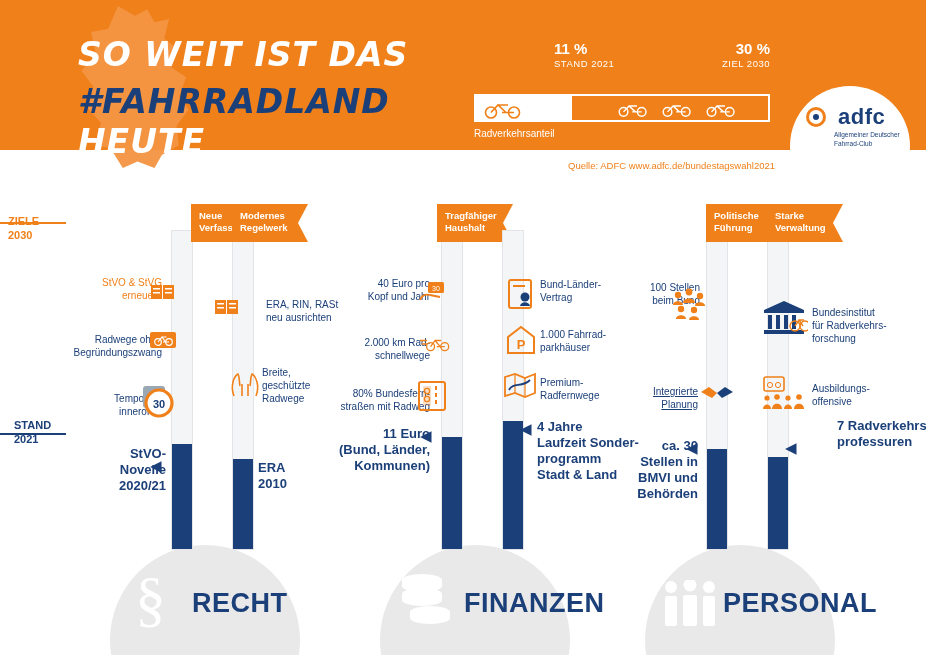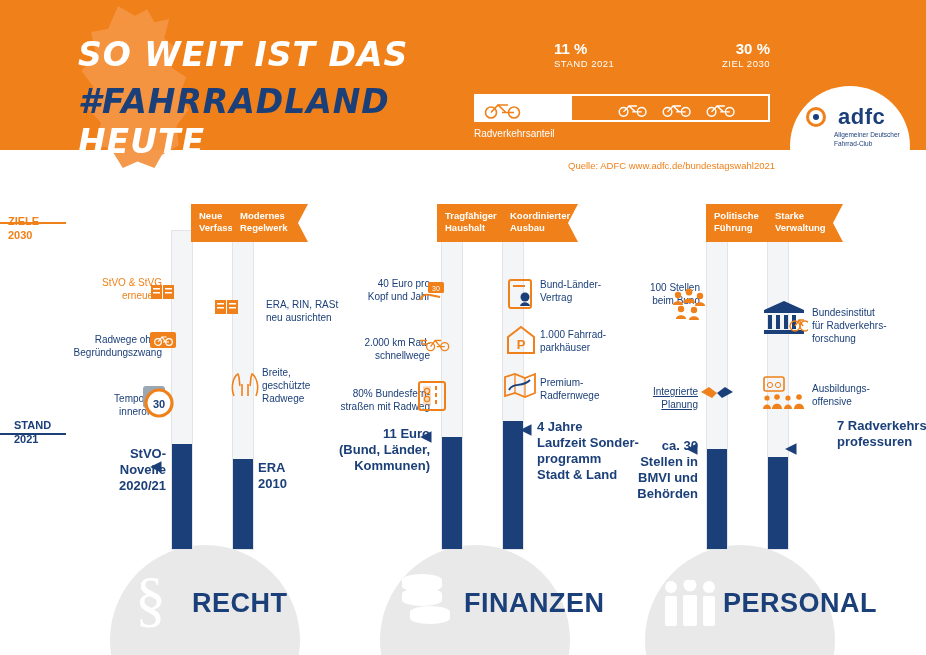--- a/index.html
+++ b/index.html
@@ -340,25 +340,20 @@
   </div>
   <div class="flag" style="left:419px; top:204px;margin-left:18px;">
     <span style="white-space:pre-line">Tragfähiger
 Haushalt</span>
     <div class="flagnotch"></div>
   </div>
 
   <div class="pole" style="left:502px; top:230px; height:320px;">
     <div class="filled" style="height:128px;"></div>
   </div>
-  <div class="flag" style="left:502px; top:204px;">
-    <span style="white-space:pre-line">Koordinierter
-Ausbau</span>
-    <div class="flagnotch"></div>
-  </div>
 
   <div class="note r" style="left:330px; top:277px; width:100px; white-space:pre-line;">40 Euro pro
 Kopf und Jahr</div>
   <div class="ico" style="left:418px; top:278px;">
     <svg width="30" height="26" viewBox="0 0 30 26">
         <g>
           <rect x="10" y="4" width="16" height="11" rx="1.5" fill="#f08019"></rect>
           <text x="18" y="13" text-anchor="middle" font-size="7" fill="#fff" font-family="Liberation Sans, sans-serif">30</text>
           <path d="M2 22 C4 17 8 16 12 17 L22 19" fill="none" stroke="#f08019" stroke-width="1.8"></path>
         </g>

